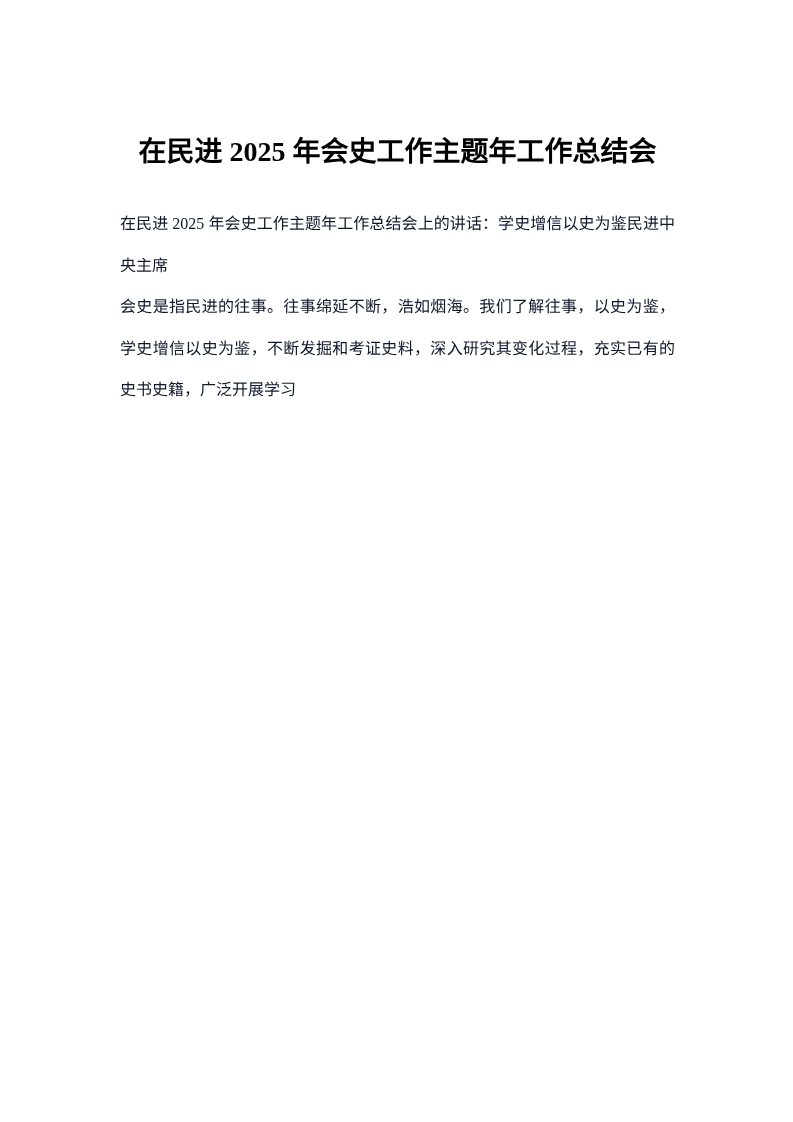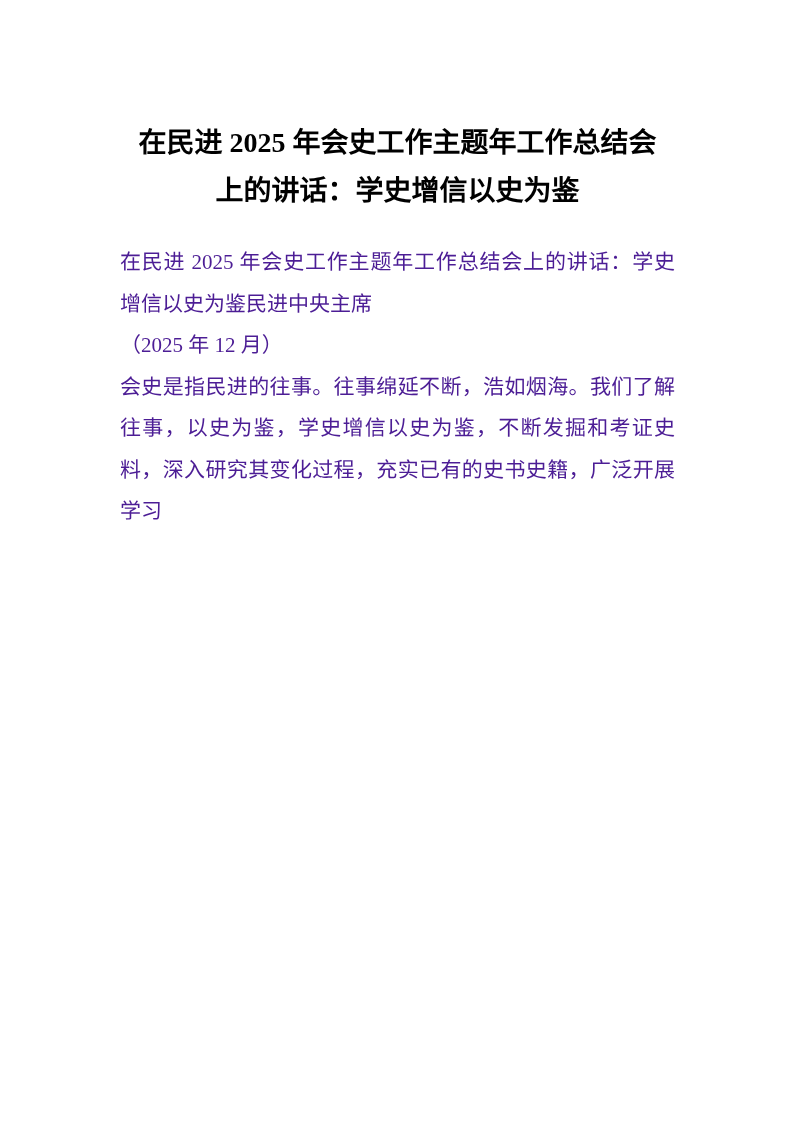--- a/index.html
+++ b/index.html
@@ -11,52 +11,51 @@
     height: 1122px;
     background: #ffffff;
     overflow: hidden;
     font-family: "Liberation Serif", serif;
   }
   .doc {
     box-sizing: border-box;
     width: 793px;
     height: 908px;
     padding: 119px 118px 0 120px;
+    margin-top: 9px;
   }
   .title {
     font-size: 28px;
     font-weight: 700;
     line-height: 48px;
     text-align: center;
     color: #000000;
   }
   .title .title-line {
     white-space: nowrap;
   }
   .body-text {
     margin-top: 27px;
-    font-size: 21px;
+    font-size: 16px;
     line-height: 41.5px;
-    color: #4c1d95;
+    color: #0f172a;
     text-align: justify;
   }
   .body-text p {
     margin: 0;
     padding: 0;
   }
 </style>
 </head>
 <body>
 
 <div class="doc">
 
   <div class="title">
     <div class="title-line">在民进 2025 年会史工作主题年工作总结会</div>
-    <div class="title-line">上的讲话：学史增信以史为鉴</div>
   </div>
 
   <div class="body-text">
     <p>在民进 2025 年会史工作主题年工作总结会上的讲话：学史增信以史为鉴民进中央主席</p>
-    <p>（2025 年 12 月）</p>
     <p>会史是指民进的往事。往事绵延不断，浩如烟海。我们了解往事，以史为鉴，学史增信以史为鉴，不断发掘和考证史料，深入研究其变化过程，充实已有的史书史籍，广泛开展学习</p>
   </div>
 
 </div>
 
 </body></html>

